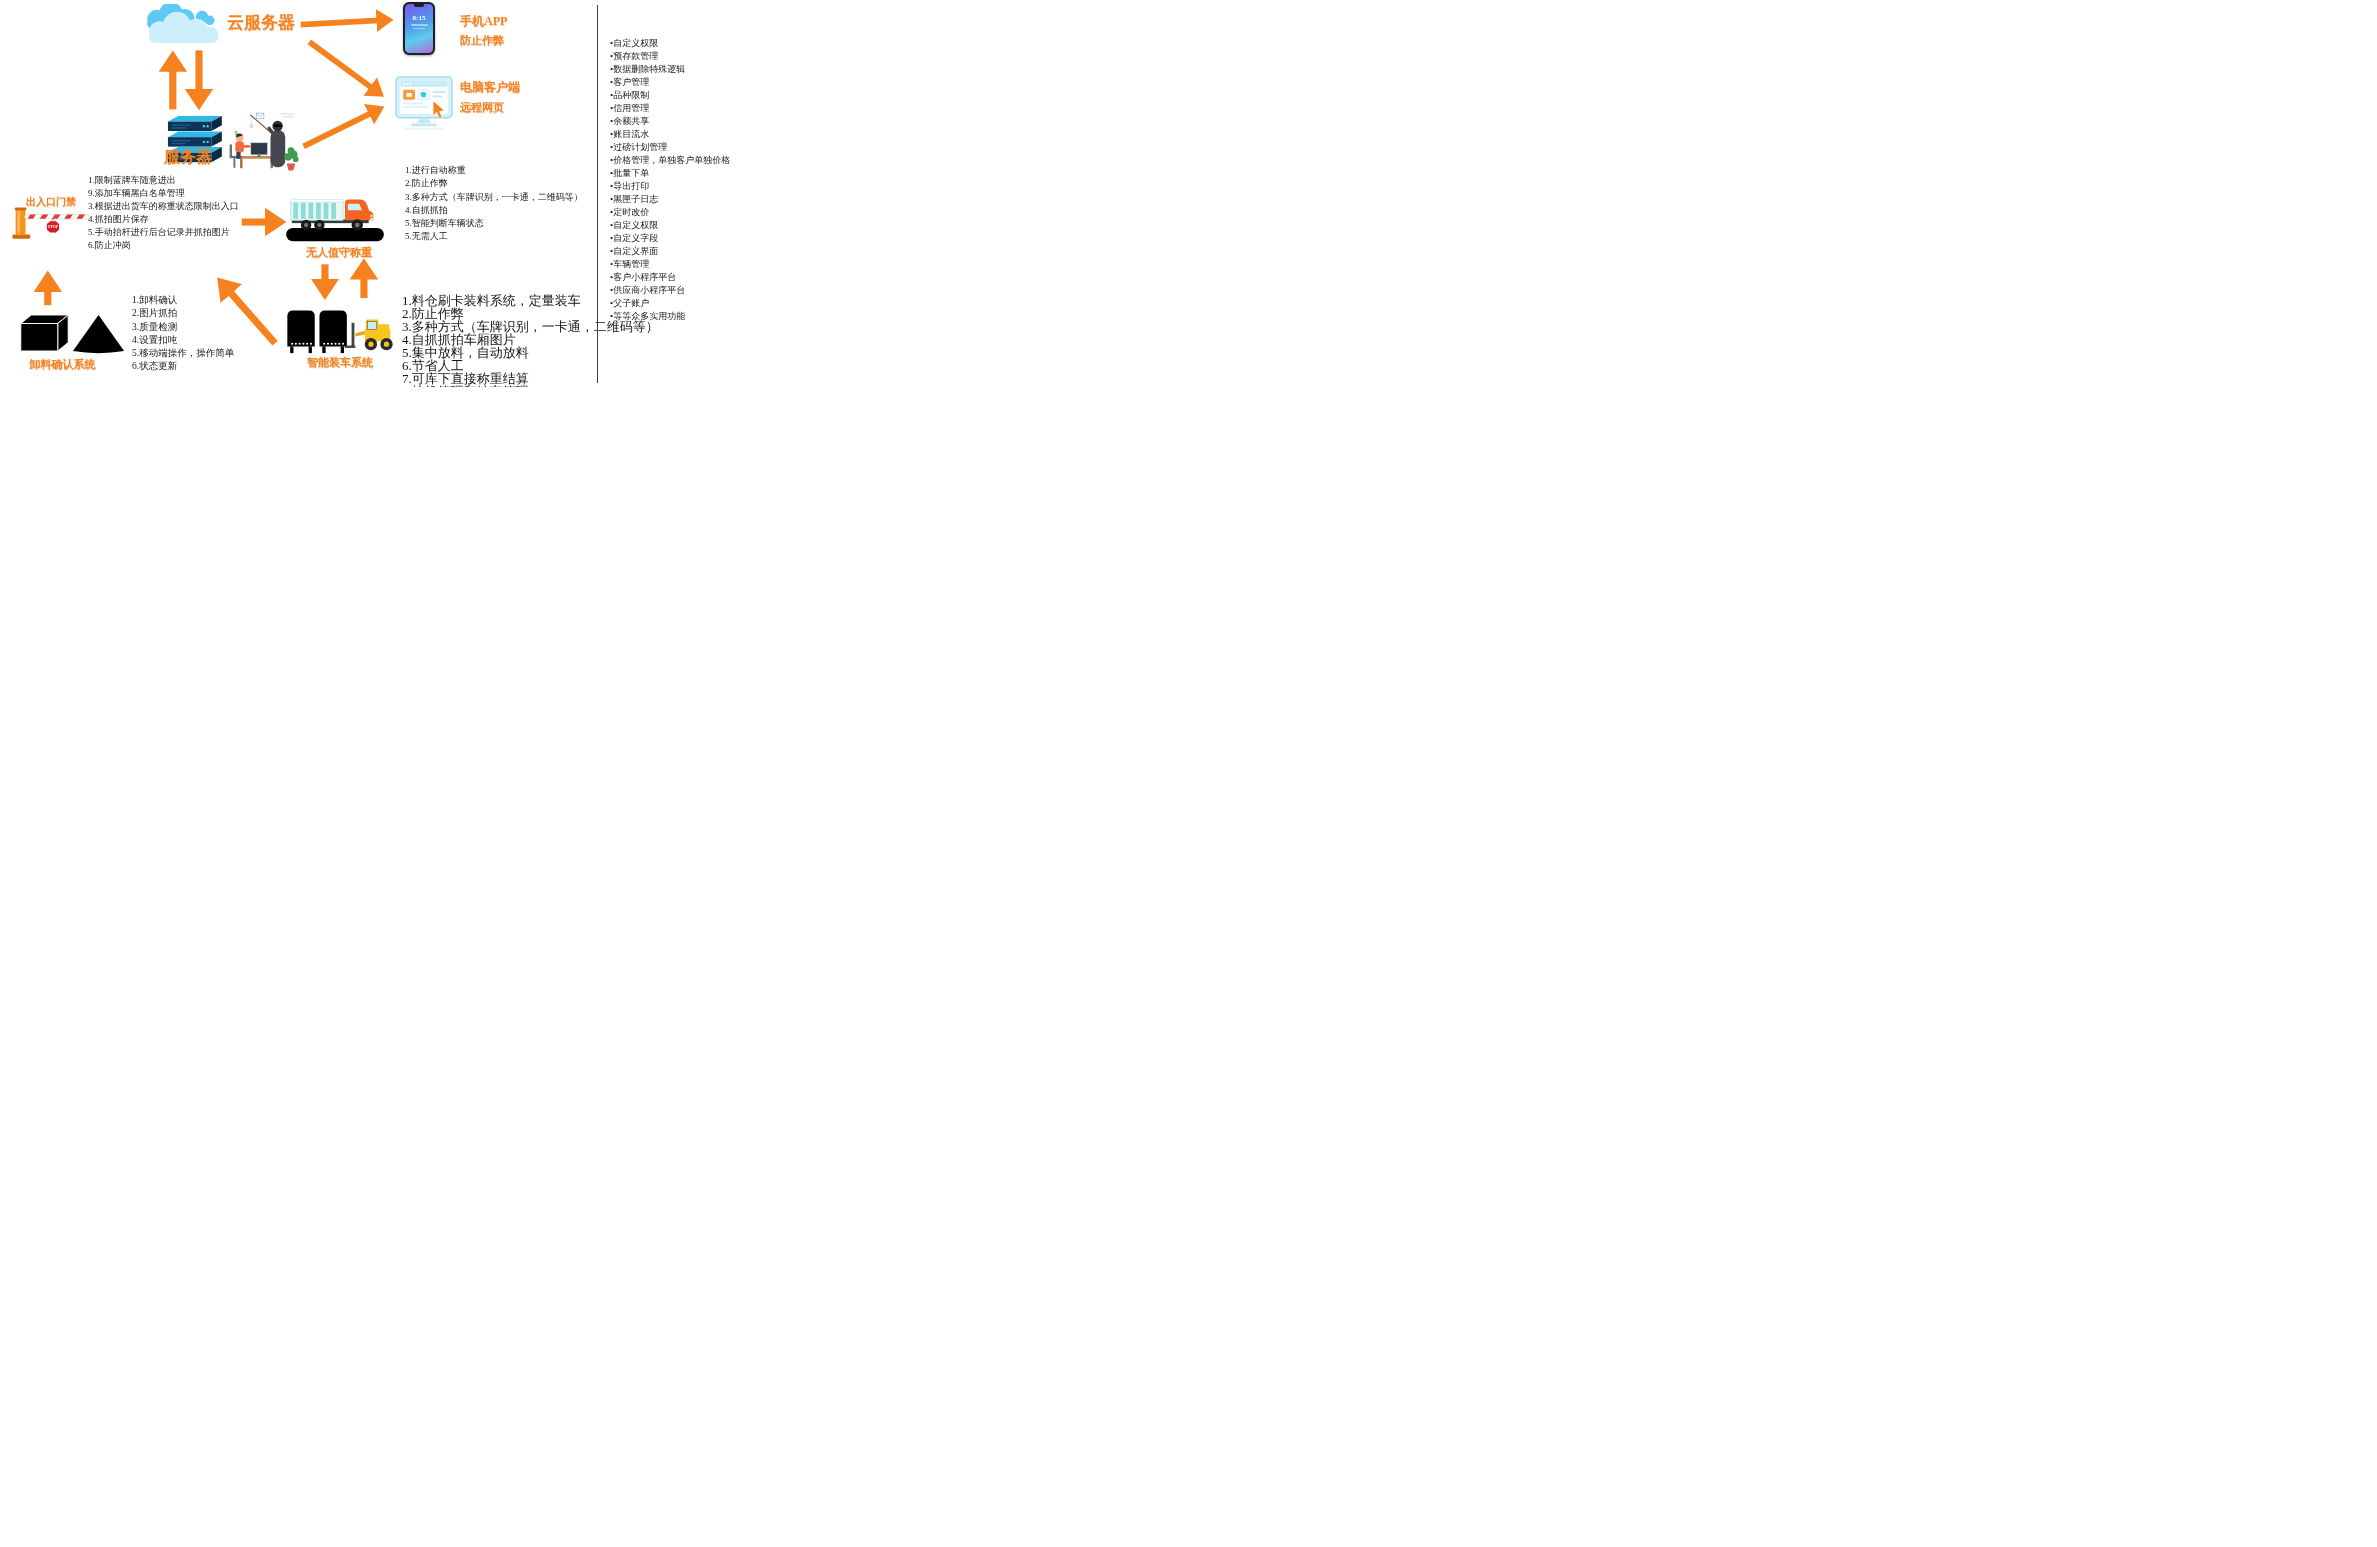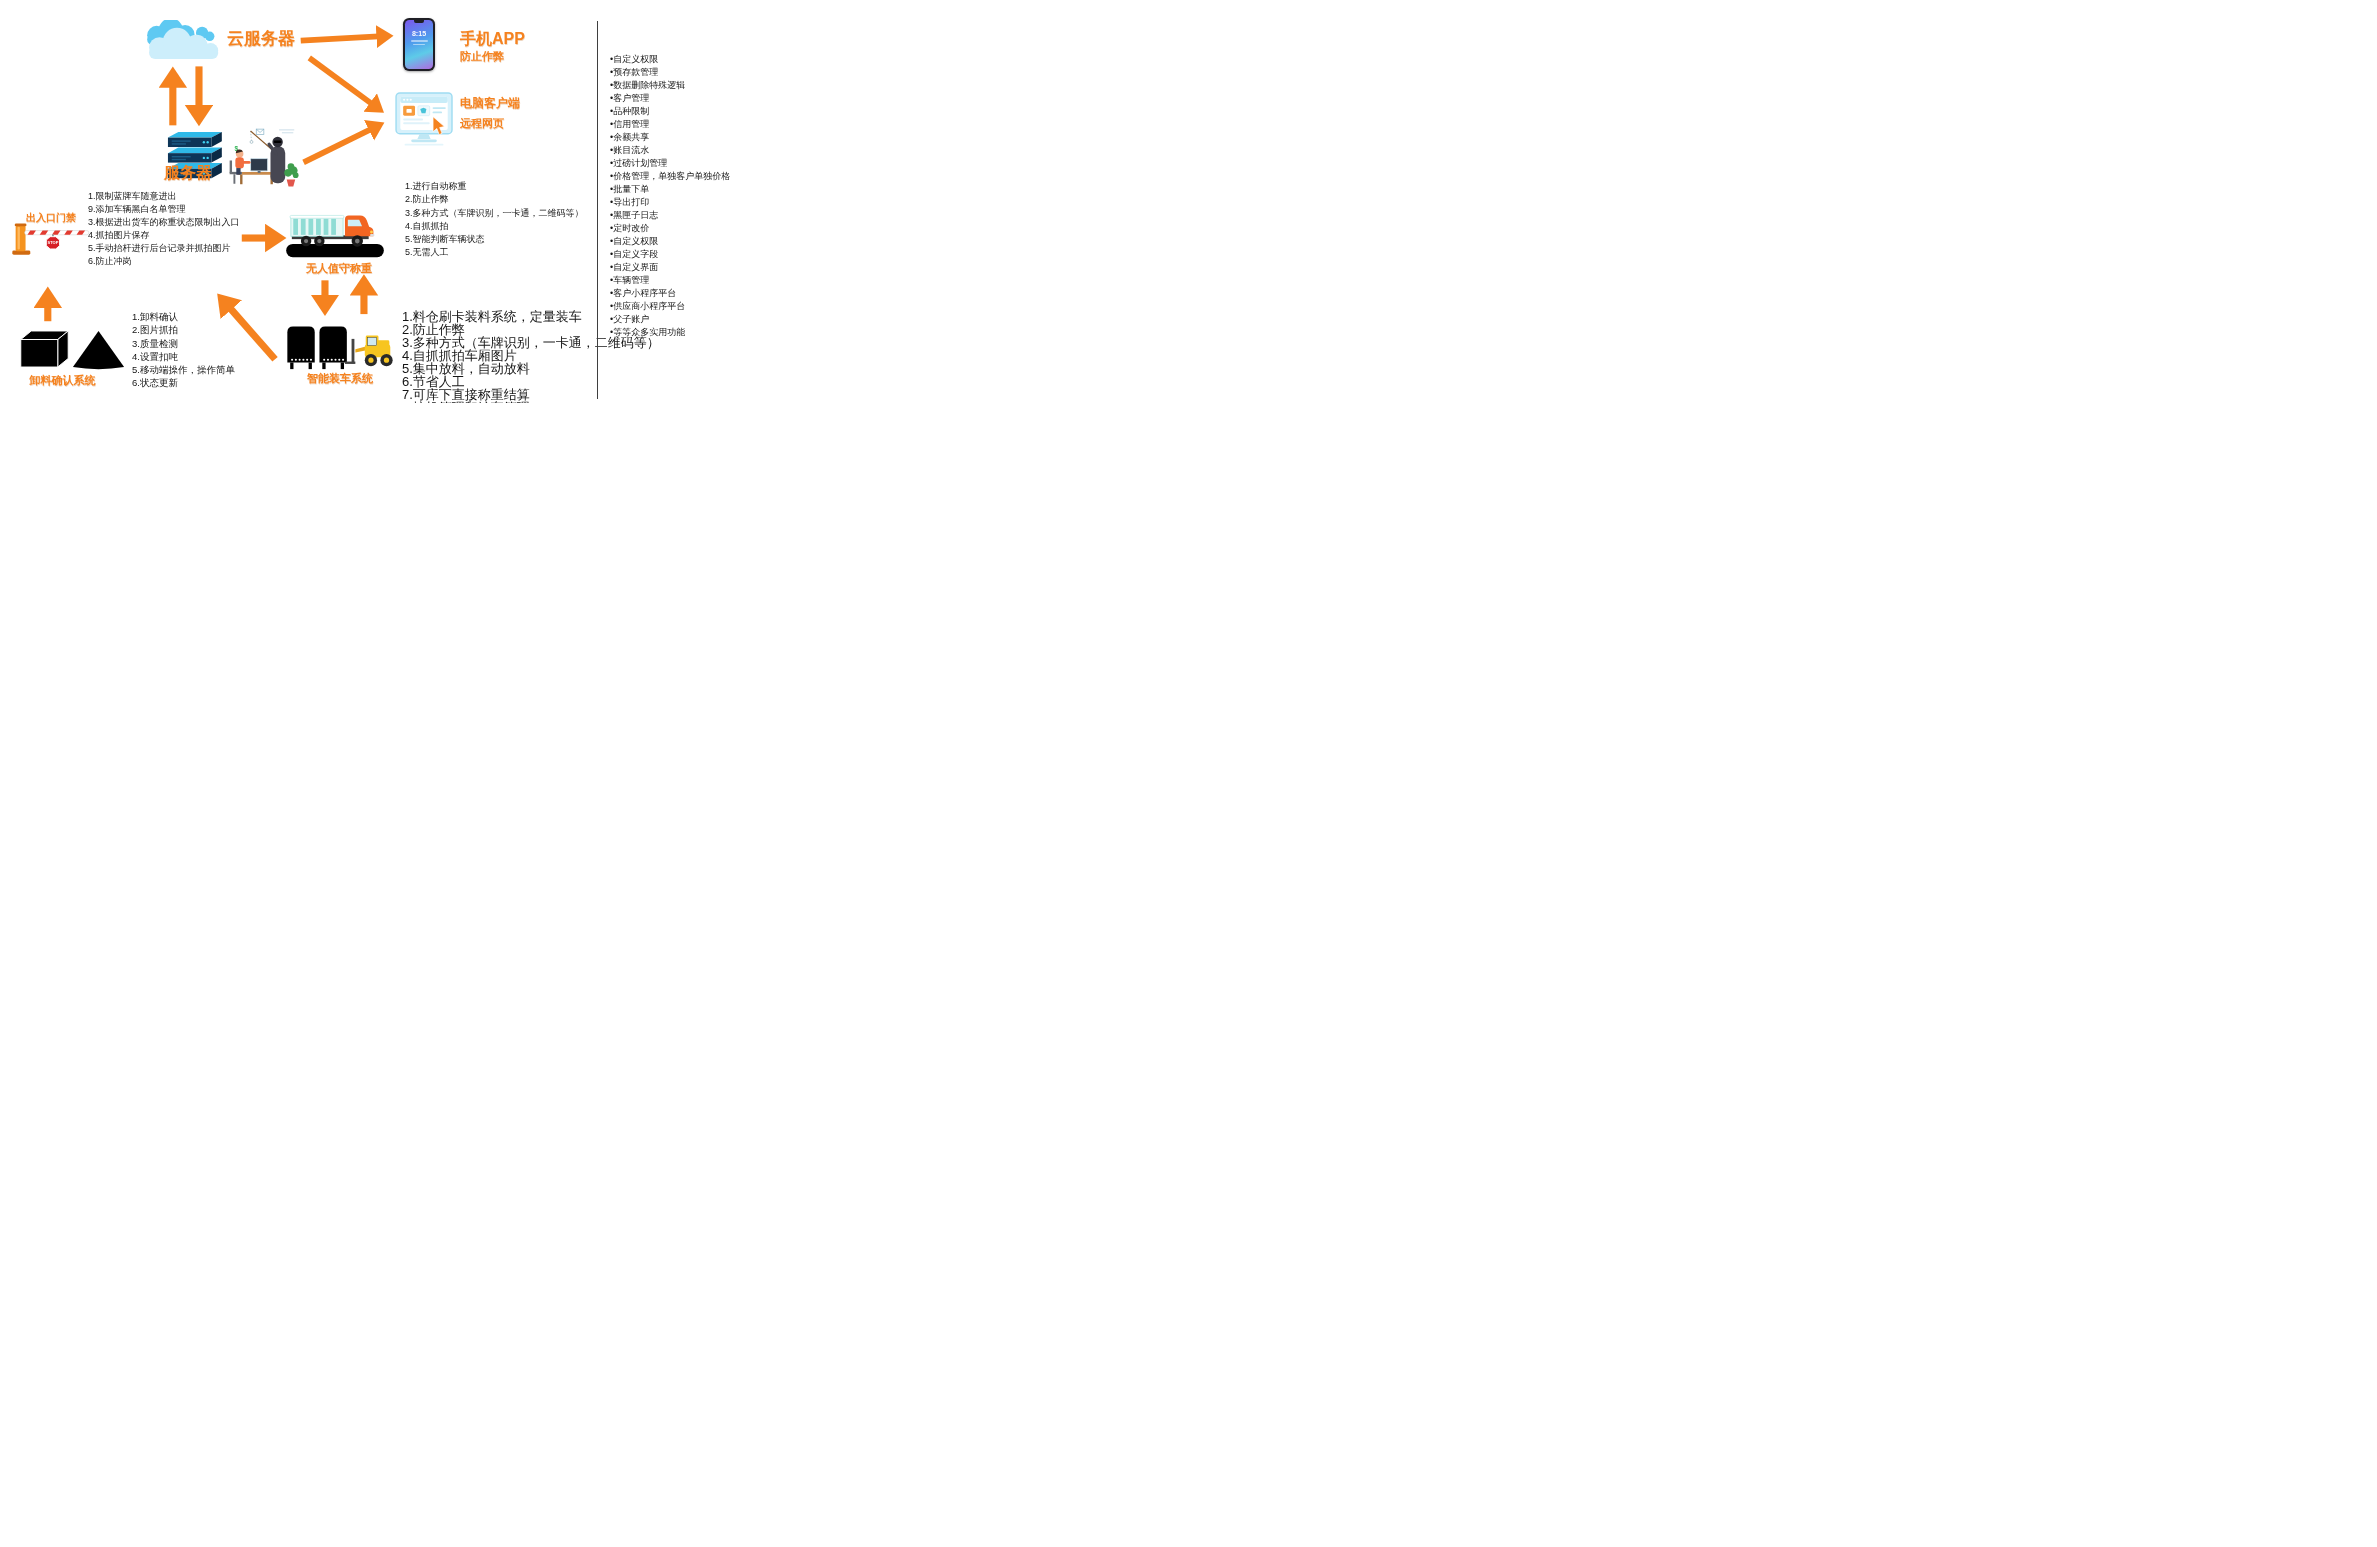--- a/index.html
+++ b/index.html
@@ -1,19 +1,18 @@
 <!DOCTYPE html>
 <html style="font-size:7.6px"><head>
 <meta charset="utf-8">
 <style>
   html,body{margin:0;padding:0;background:#fff;}
   .canvas{
     position:relative;width:736px;height:387px;background:#fff;overflow:hidden;
-    font-family:Liberation Sans, sans-serif;
-    margin-top:16px;
+    font-family:Liberation Serif, serif;
   }
   .abs{position:absolute;}
   .otitle{
     position:absolute;color:#F5821F;font-weight:700;white-space:nowrap;
     text-shadow:0.5px 0.5px 0 rgba(190,90,0,.25);
   }
   .list{position:absolute;color:#151515;line-height:13px;white-space:nowrap;}
   .list .li{display:block;}
   .divider{position:absolute;width:1px;background:#3f3f3f;}
   .phone{
@@ -73,21 +72,21 @@
   <div class="otitle" style="left:227px;top:10.5px;font-size:17px;">云服务器</div>
 
   <div class="phone">
     <div class="screen">
       <div class="time">8:15</div>
       <div class="bar"></div>
       <div class="bar bar2"></div>
     </div>
     <div class="notch"></div>
   </div>
-  <div class="otitle" style="left:460px;top:13.3px;font-size:16px;">手机APP</div>
+  <div class="otitle" style="left:460px;top:13.3px;font-size:12px;">手机APP</div>
   <div class="otitle" style="left:460px;top:33px;font-size:11px;">防止作弊</div>
 
   <svg class="abs" style="left:395px;top:76px;" width="59" height="55" viewBox="0 0 124 116">
     <rect x="2" y="2" width="118" height="86" rx="8" fill="#d7f1fb" stroke="#9fdcf2" stroke-width="3"></rect>
     <rect x="11" y="10" width="100" height="70" rx="4" fill="#ffffff"></rect>
     <rect x="11" y="10" width="100" height="13" rx="4" fill="#c8ecf8"></rect>
     <circle cx="19" cy="16.5" r="2.2" fill="#ffffff"></circle>
       <circle cx="26" cy="16.5" r="2.2" fill="#ffffff"></circle>
       <circle cx="33" cy="16.5" r="2.2" fill="#ffffff"></circle>
     <rect x="17" y="29" width="25" height="21" rx="3" fill="#f79b3c"></rect>

